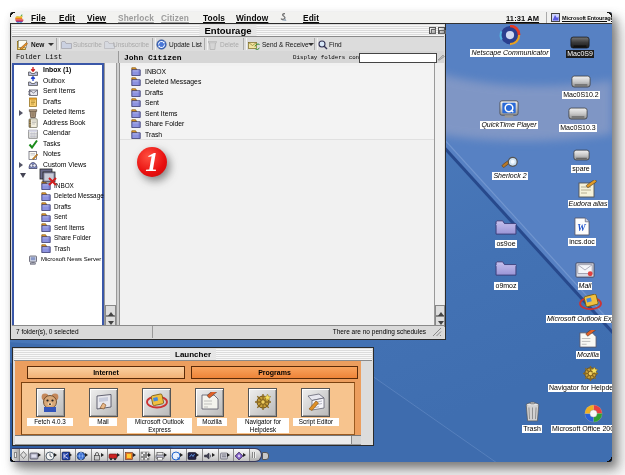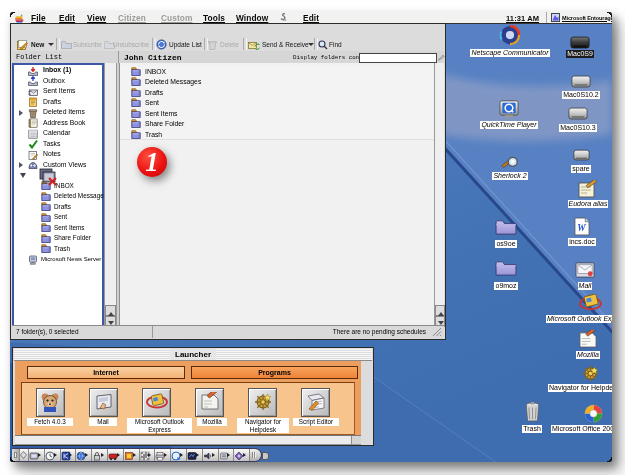--- a/index.html
+++ b/index.html
@@ -80,22 +80,22 @@
           <rect x="0" y="3.4" width="9" height="1.5" fill="#f0b818"></rect>
           <rect x="0" y="4.9" width="9" height="1.5" fill="#ec7e22"></rect>
           <rect x="0" y="6.4" width="9" height="1.5" fill="#dc3a40"></rect>
           <rect x="0" y="7.9" width="9" height="1.1" fill="#94368e"></rect>
           <rect x="0" y="9" width="9" height="1.2" fill="#1786c8"></rect>
         </g>
       </svg>
  <span style="left:21px">File</span>
       <span style="left:49px">Edit</span>
       <span style="left:77px">View</span>
- <span style="left:108px" class="mgray">Citizen</span>
-      <span style="left:151px" class="mgray">Custom</span>
+ <span style="left:108px" class="mgray">Sherlock</span>
+      <span style="left:151px" class="mgray">Citizen</span>
  <span style="left:193px">Tools</span>
       <span style="left:226px">Window</span>
  <svg class="a" style="left:270px;top:1px" width="8" height="9" viewBox="0 0 8 9">
         <path d="M5,0.5 C2.5,0.5 2,2 3.5,3 C5,4 5.5,5 4,6 C2.7,6.9 1.5,6.5 1.2,5.5" fill="none" stroke="#777" stroke-width="1.3"></path>
         <path d="M2,7.5 L5.5,5.8 L6.5,8 Z" fill="#9ab"></path>
       </svg>
  <span style="left:293px">Edit</span>
  <span style="left:496px;font-size:7.5px;top:1.5px">11:31 AM</span>
  <span class="a" style="left:536px;top:0;width:1px;height:11px;background:#aaa"></span>
  <svg class="a" style="left:541px;top:1px" width="9" height="9" viewBox="0 0 9 9">
@@ -348,20 +348,29 @@
         <path d="M10.5,1 A9.5,9.5 0 0 1 20,10.5 L10.5,10.5 Z" fill="#e84040"></path>
         <path d="M20,10.5 A9.5,9.5 0 0 1 10.5,20 L10.5,10.5 Z" fill="#30a030"></path>
         <path d="M10.5,20 A9.5,9.5 0 0 1 1,10.5 L10.5,10.5 Z" fill="#2860d8"></path>
         <path d="M1,10.5 A9.5,9.5 0 0 1 10.5,1 L10.5,10.5 Z" fill="#f0b020"></path>
         <circle cx="10.5" cy="10.5" r="4" fill="#f8f8f8" stroke="#999" stroke-width="0.5"></circle>
       </svg>
     </div>
     <span class="dl a" style="left:541px;top:411.5px">Microsoft Office 200</span>
 
 <div id="win">
+ <div id="tbar">
+  <span class="tt">Entourage</span>
+  <span class="wbtn" style="left:417px">
+          <span class="a" style="left:1px;top:1px;width:3px;height:3px;border:1px solid #666"></span>
+        </span>
+  <span class="wbtn" style="left:426px">
+          <span class="a" style="left:0px;top:1.5px;width:5px;height:2px;border:1px solid #666"></span>
+        </span>
+ </div>
  <div id="tool">
   <svg class="a" style="left:5px;top:3px" width="11" height="10" viewBox="0 0 11 10">
           <rect x="0.5" y="1.5" width="8" height="8" fill="#f8d878" stroke="#8a6a10" stroke-width="0.8"></rect>
           <rect x="1.5" y="0.5" width="8" height="7" fill="#fdfdf2" stroke="#887" stroke-width="0.7"></rect>
           <path d="M3,8.5 L9.5,2.5 L10.5,4 L4.5,9.5 Z" fill="#e89028" stroke="#7a4a08" stroke-width="0.5"></path>
         </svg>
   <span class="tb" style="left:19px;font-weight:bold">New</span>
         <span class="a" style="left:36px;top:6px;border:3px solid transparent;border-top:3.5px solid #333"></span>
   <span class="sep" style="left:44px"></span>
   <svg class="a" style="left:49px;top:3px" width="11" height="9" viewBox="0 0 11 9" opacity="0.45">

